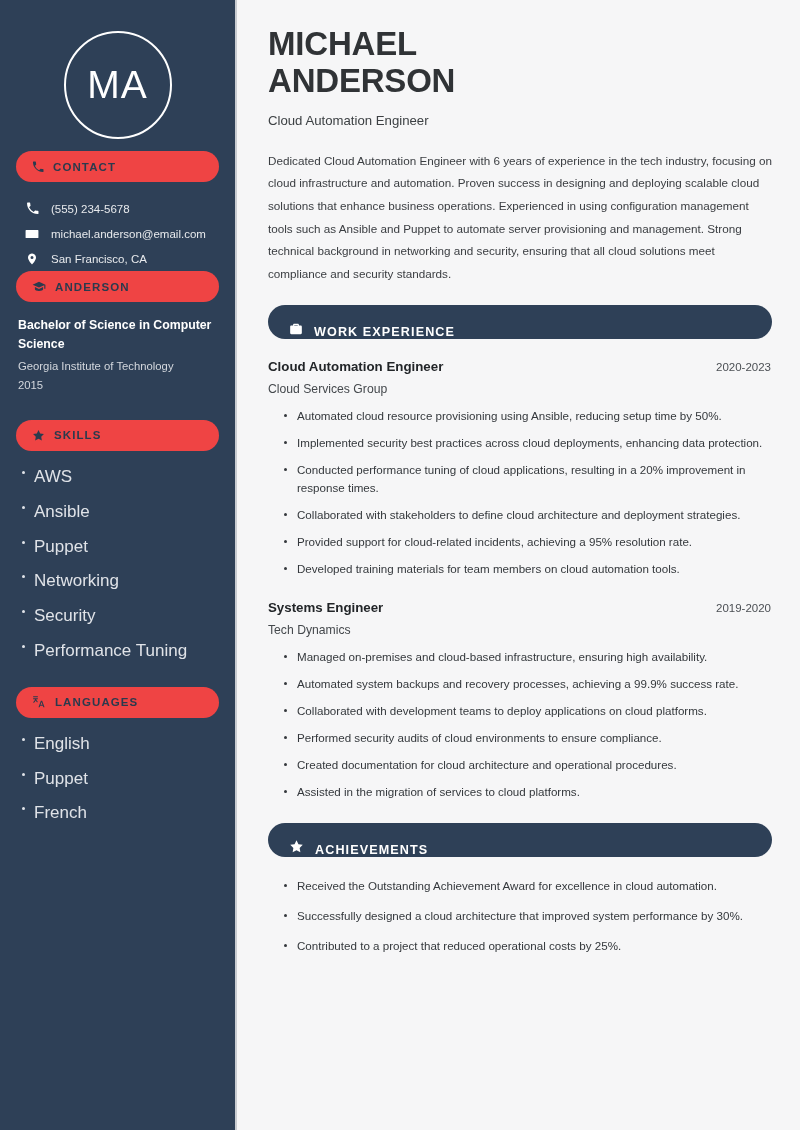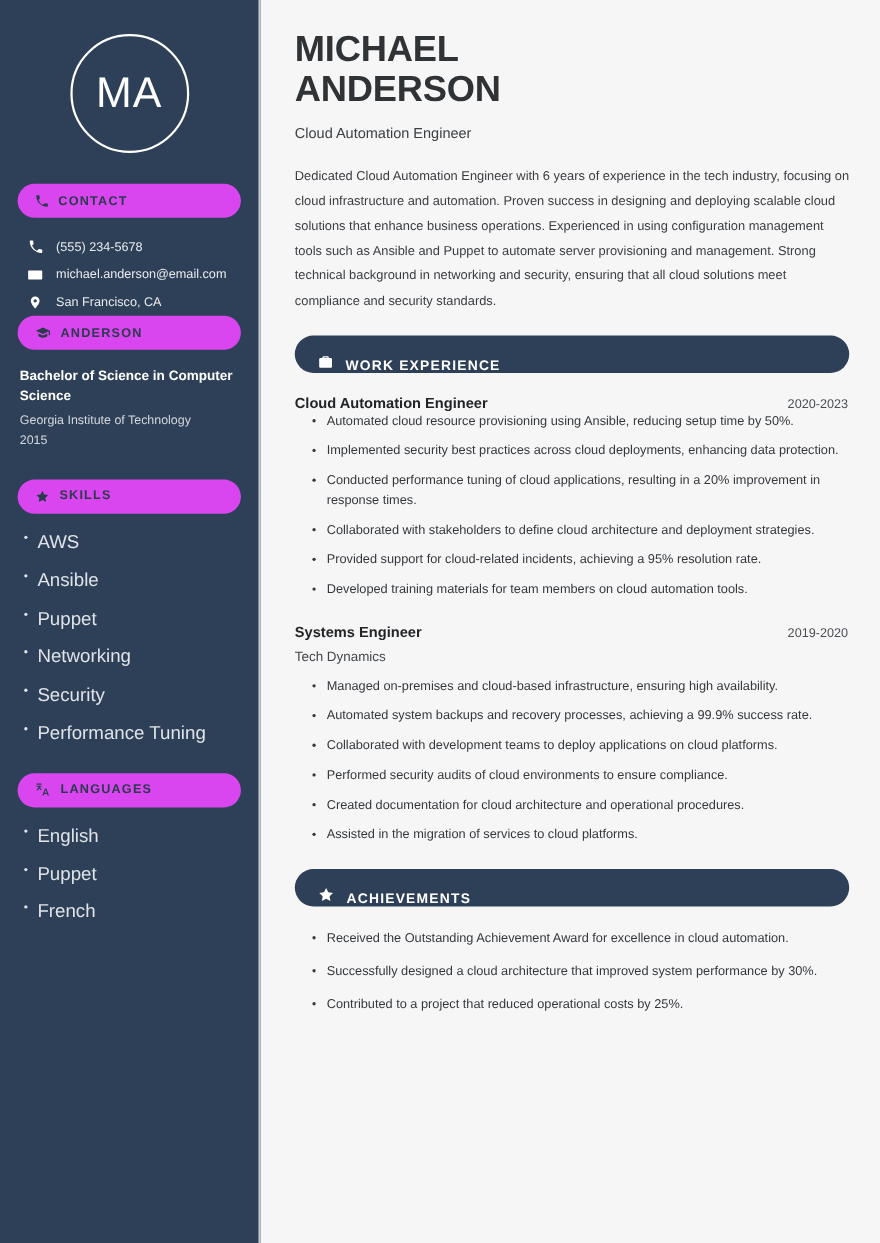--- a/index.html
+++ b/index.html
@@ -26,39 +26,39 @@
     color: #ffffff;
     padding: 0 16px;
     border-right: 2px solid #c9ccd1;
     position: relative;
   }
 
   .avatar-wrap {
     display: flex;
     justify-content: center;
     padding-top: 31px;
-    padding-bottom: 28px;
+    padding-bottom: 12px;
   }
   .avatar {
     width: 108px;
     height: 108px;
     border-radius: 50%;
     border: 2px solid #ffffff;
     display: flex;
     align-items: center;
     justify-content: center;
     font-size: 39px;
     font-weight: 400;
     letter-spacing: 1px;
     color: #ffffff;
   }
 
   .pill {
     height: 31px;
-    background: #d946ef;
+    background: #ef4444;
     border-radius: 16px;
     display: flex;
     align-items: center;
     gap: 9px;
     padding: 0 16px;
     color: #2b3a4d;
     font-size: 11.5px;
     font-weight: 700;
     letter-spacing: 1.1px;
     margin-bottom: 14px;
@@ -308,20 +308,21 @@
         </svg>
       </span>
       <span>WORK EXPERIENCE</span>
     </div>
 
     <div class="job">
       <div class="job-top">
         <span class="job-title">Cloud Automation Engineer</span>
         <span class="job-dates">2020-2023</span>
       </div>
+      <div class="job-company">Cloud Services Group</div>
       <ul class="duties">
         <li>Automated cloud resource provisioning using Ansible, reducing setup time by 50%.</li>
         <li>Implemented security best practices across cloud deployments, enhancing data protection.</li>
         <li>Conducted performance tuning of cloud applications, resulting in a 20% improvement in response times.</li>
         <li>Collaborated with stakeholders to define cloud architecture and deployment strategies.</li>
         <li>Provided support for cloud-related incidents, achieving a 95% resolution rate.</li>
         <li>Developed training materials for team members on cloud automation tools.</li>
       </ul>
     </div>
 

